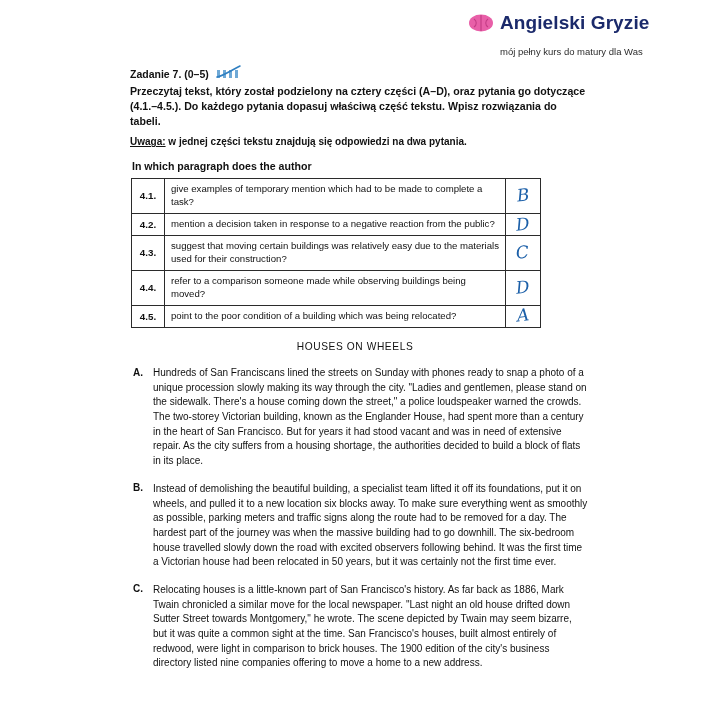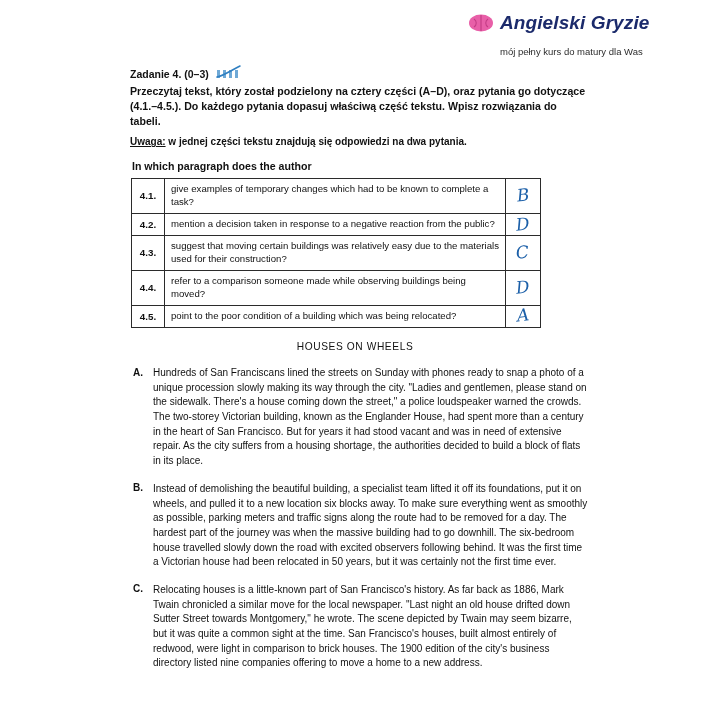--- a/index.html
+++ b/index.html
@@ -39,21 +39,20 @@
     position: absolute;
     right: 22px;
     top: 12px;
     text-align: left;
     width: 230px;
   }
   .brand-row {
     display: flex;
     align-items: center;
     gap: 6px;
-    font-style: italic;
   }
   .brand-logo {
     width: 26px;
     height: 20px;
     flex: 0 0 auto;
   }
   .brand-name {
     font-size: 19px;
     font-weight: bold;
     color: #1b2a6b;
@@ -225,21 +224,21 @@
           </svg>
         </span>
         <span class="brand-name">Angielski Gryzie</span>
       </div>
       <div class="brand-sub">mój pełny kurs do matury dla Was</div>
     </div>
   </div>
 
   <div class="task-wrap">
     <div class="task-head">
-      <span>Zadanie 4. (0–3)</span>
+      <span>Zadanie 7. (0–5)</span>
       <span class="hand-marks">
         <span class="mk" style="left:0px"></span>
         <span class="mk" style="left:6px"></span>
         <span class="mk" style="left:12px"></span>
         <span class="mk" style="left:18px"></span>
       </span>
       <span class="pen-tick">
         <svg width="26" height="14" viewBox="0 0 26 14">
           <path d="M1 12 C7 11, 14 6, 24 1" stroke="#2f7fc1" stroke-width="1.6" fill="none" stroke-linecap="round"></path>
         </svg>
@@ -250,21 +249,21 @@
       <span class="u">Uwaga:</span><span> w jednej części tekstu znajdują się odpowiedzi na dwa pytania.</span>
     </div>
   </div>
 
   <div class="lead">In which paragraph does the author</div>
 
   <table class="qtable">
     <tbody>
       <tr>
         <td class="num">4.1.</td>
-        <td class="qtext">give examples of temporary changes which had to be known to complete a task?</td>
+        <td class="qtext">give examples of temporary mention which had to be made to complete a task?</td>
         <td class="ans"><span class="hw">B</span></td>
       </tr>
       <tr>
         <td class="num">4.2.</td>
         <td class="qtext">mention a decision taken in response to a negative reaction from the public?</td>
         <td class="ans"><span class="hw">D</span></td>
       </tr>
       <tr>
         <td class="num">4.3.</td>
         <td class="qtext">suggest that moving certain buildings was relatively easy due to the materials used for their construction?</td>

